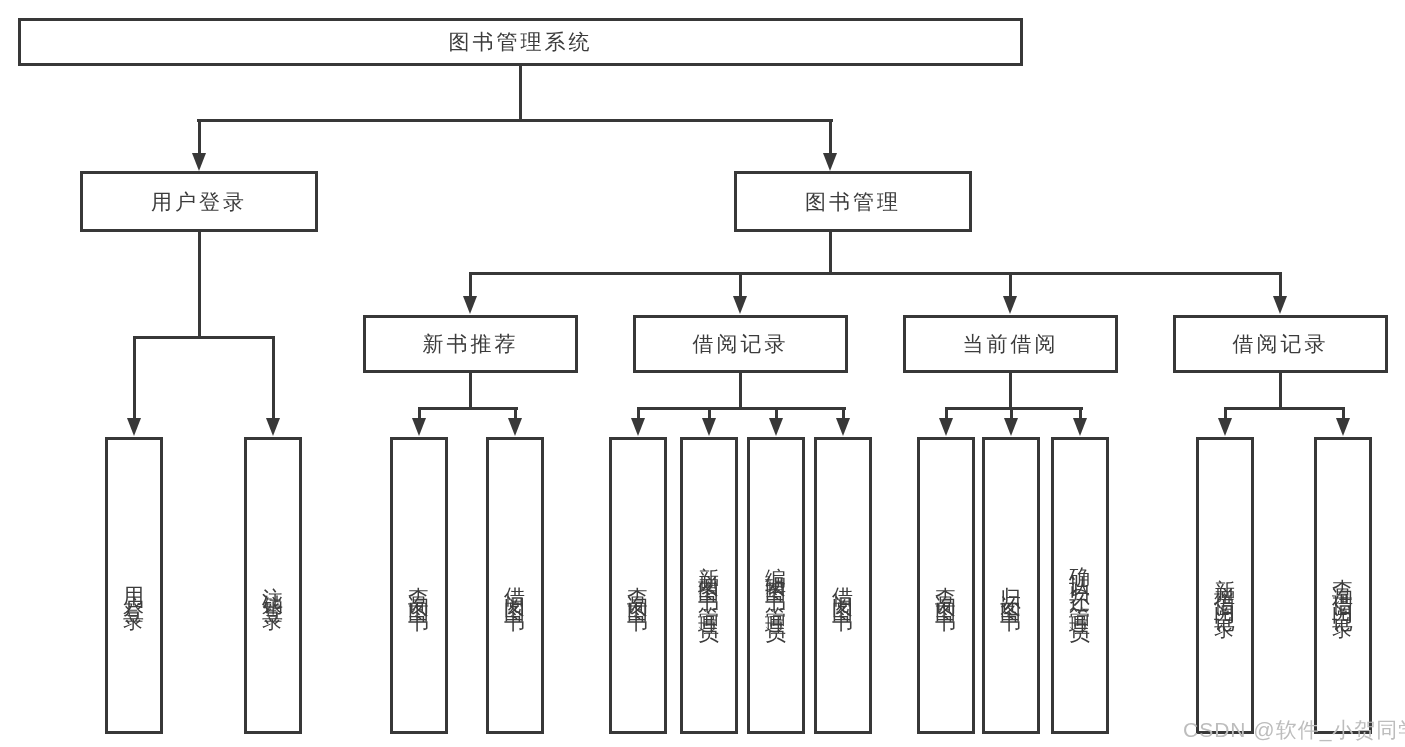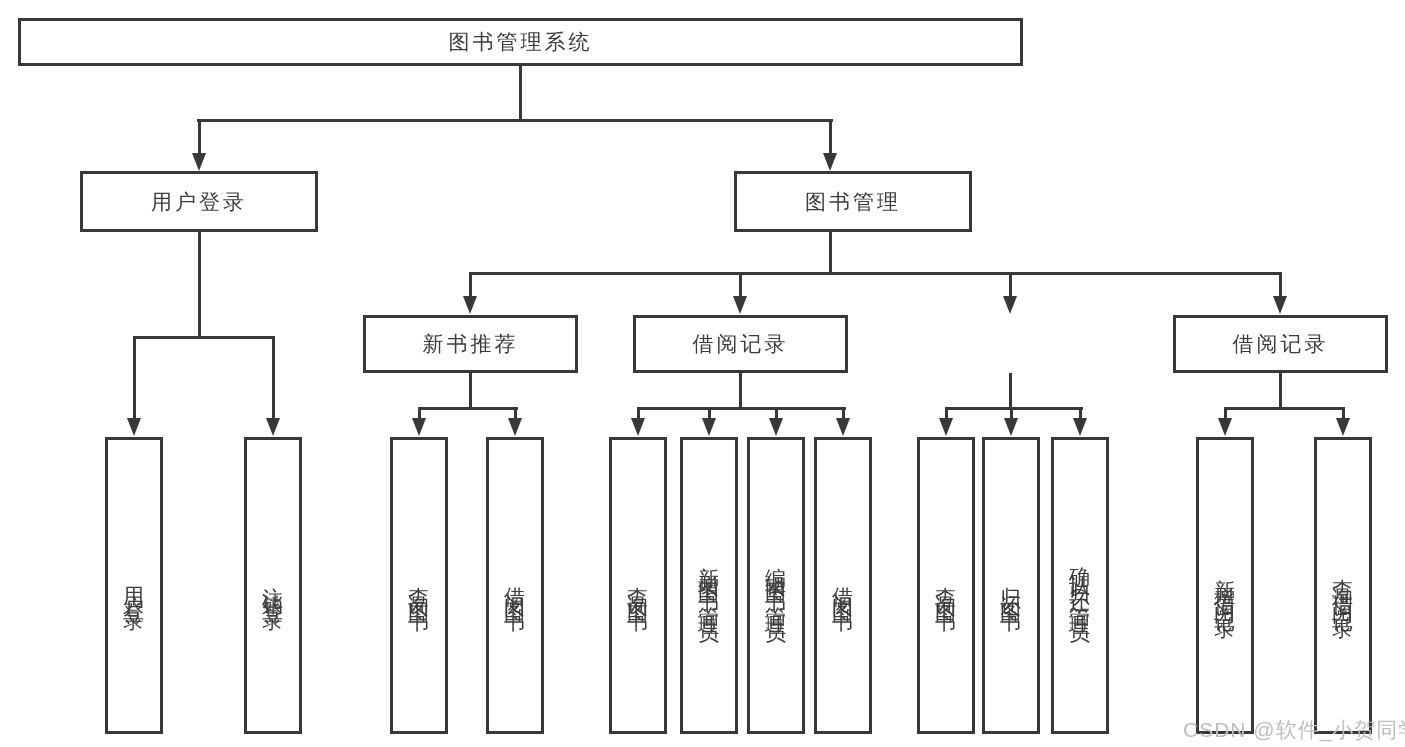--- a/index.html
+++ b/index.html
@@ -73,20 +73,23 @@
   </div>
   <div class="box l2" style="left:734px">
     <span class="htext">图书管理</span>
   </div>
 
   <div class="box l3" style="left:363px">
     <span class="htext">新书推荐</span>
   </div>
   <div class="box l3" style="left:633px">
     <span class="htext">借阅记录</span>
+  </div>
+  <div class="box l3" style="left:903px">
+    <span class="htext">当前借阅</span>
   </div>
   <div class="box l3" style="left:1173px">
     <span class="htext">借阅记录</span>
   </div>
 
   <div class="box leaf" style="left:105px">
     <span class="vtext">用户登录</span>
   </div>
   <div class="box leaf" style="left:244px">
     <span class="vtext">注销登录</span>

